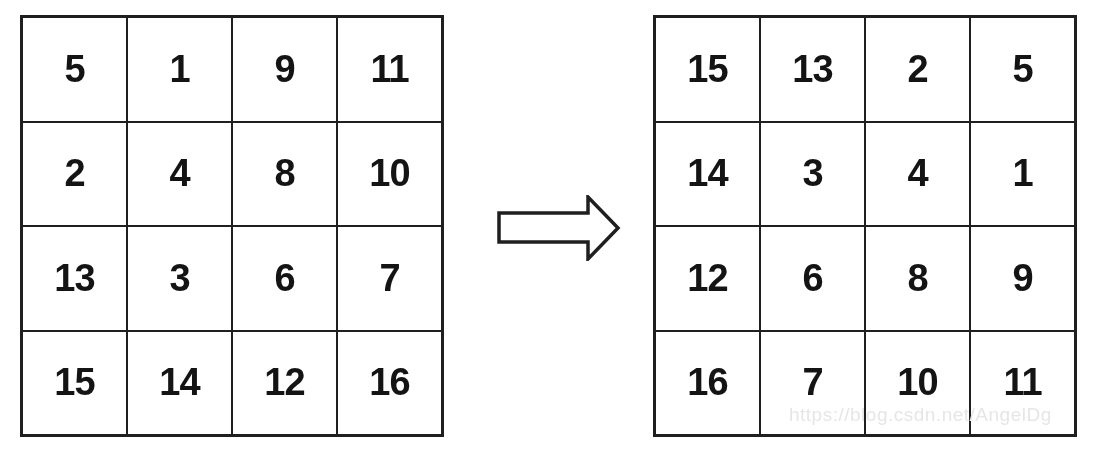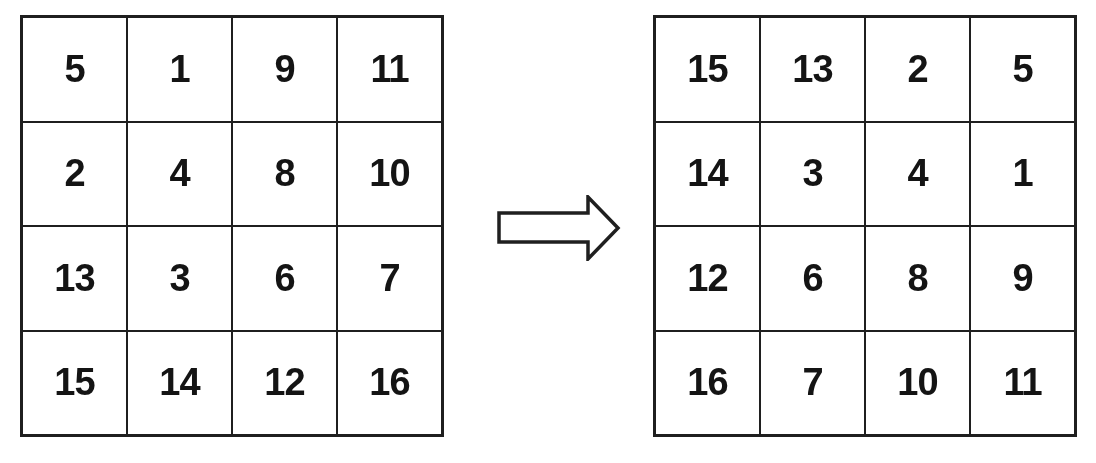--- a/index.html
+++ b/index.html
@@ -94,14 +94,15 @@
       <div class="cell">12</div>
       <div class="cell">6</div>
       <div class="cell">8</div>
       <div class="cell">9</div>
       <div class="cell">16</div>
       <div class="cell">7</div>
       <div class="cell">10</div>
       <div class="cell">11</div>
     </div>
 
+  <div class="watermark">https://blog.csdn.net/AngelDg</div>
 
 </div>
 
 </body></html>

